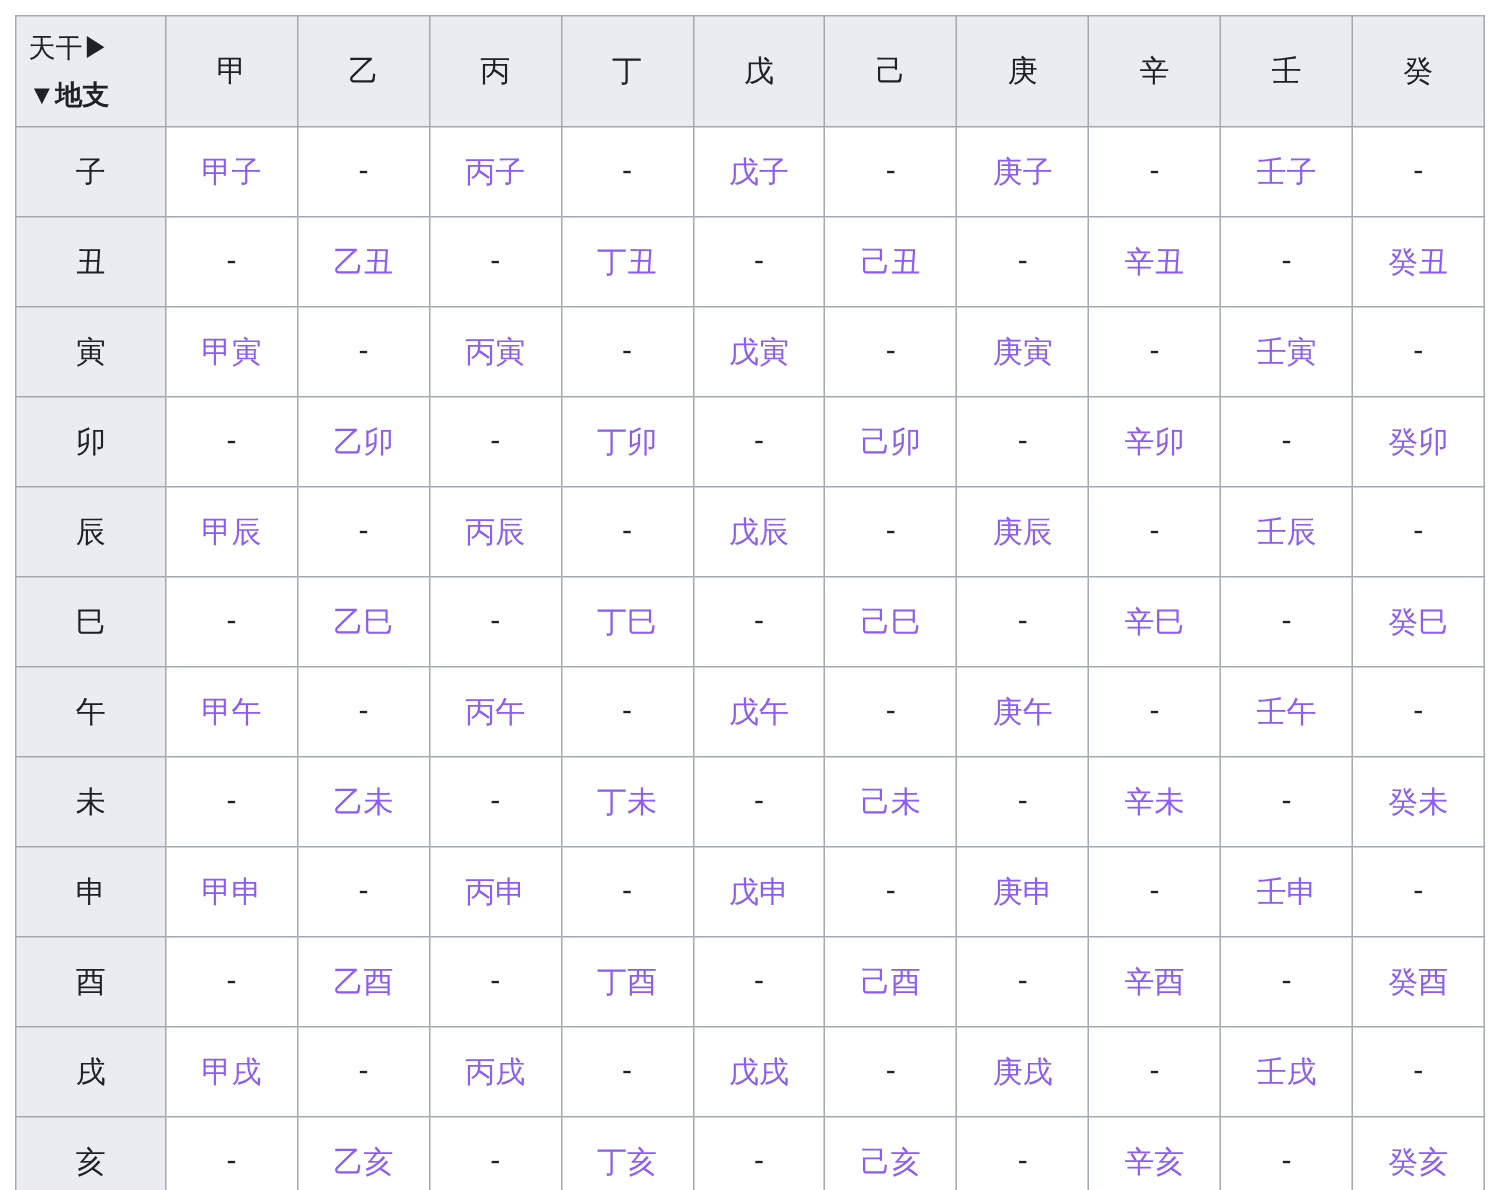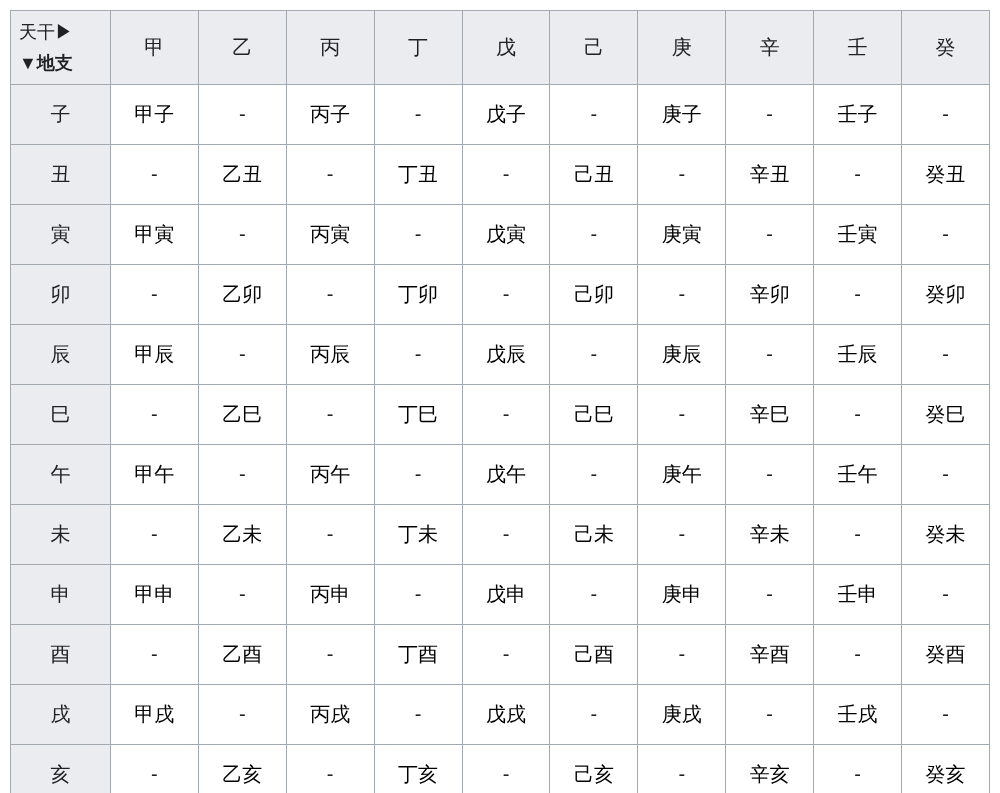--- a/index.html
+++ b/index.html
@@ -32,21 +32,21 @@
       padding: 6px 8px;
       text-align: left;
       font-size: 18px;
       line-height: 1.7;
     }
     .corner .line1 { display: block; }
     .corner .line2 { display: block; font-weight: bold; }
     .colhead { width: 88px; }
     .rowhead { width: 100px; font-size: 20px; }
     a.link {
-      color: #000000;
+      color: #8b5cf6;
       text-decoration: none;
       cursor: pointer;
     }
     .dash { color: #202122; }
   </style>
 </head>
 <body>
 
 <table>
   <thead>

